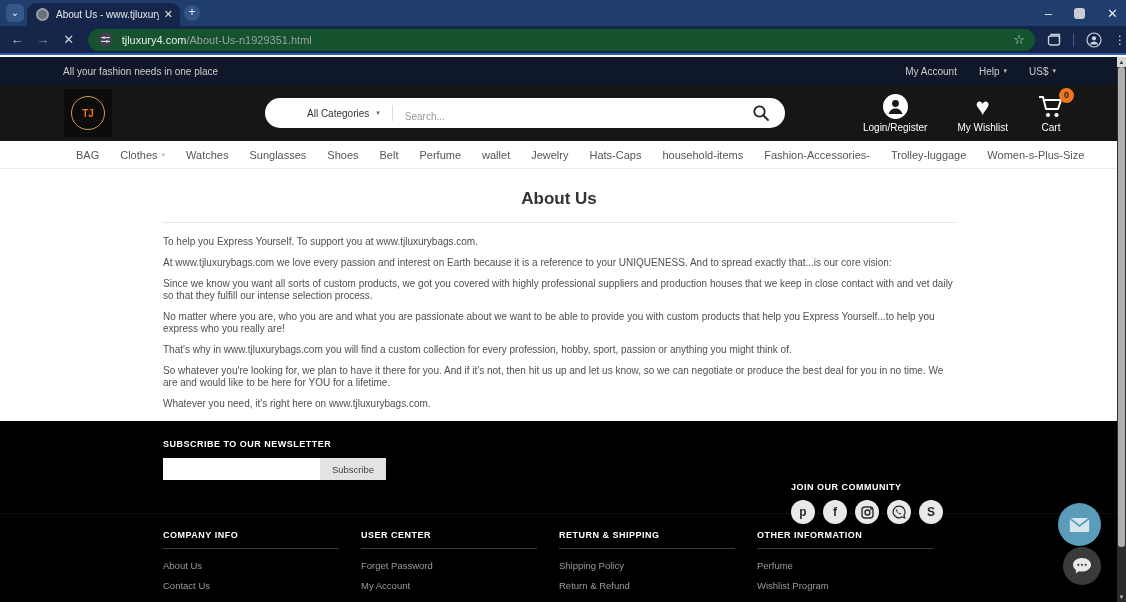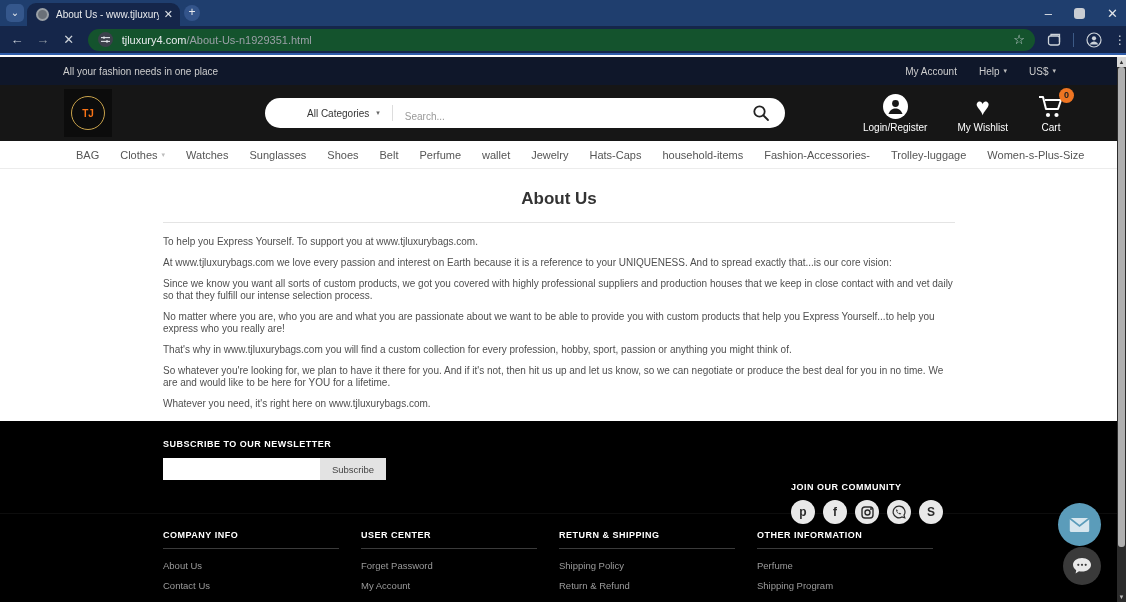--- a/index.html
+++ b/index.html
@@ -350,21 +350,21 @@
             <div class="f-title">RETURN &amp; SHIPPING</div>
             <div class="fcol-divider"></div>
             <a class="flink">Shipping Policy</a>
             <a class="flink">Return &amp; Refund</a>
           </div>
 
           <div class="fcol">
             <div class="f-title">OTHER INFORMATION</div>
             <div class="fcol-divider"></div>
             <a class="flink">Perfume</a>
-            <a class="flink">Shipping Program</a>
+            <a class="flink">Wishlist Program</a>
           </div>
 
       </div>
     </div>
 
     <div class="chat-mail">
       <svg width="21" height="16" viewBox="0 0 21 16">
           <rect x="0.8" y="1" width="19.4" height="14" rx="1.5" fill="#d7e6ee"></rect>
           <path d="M1 1.5 L10.5 9 L20 1.5" fill="none" stroke="#5b9cba" stroke-width="1.6"></path>
         </svg>

